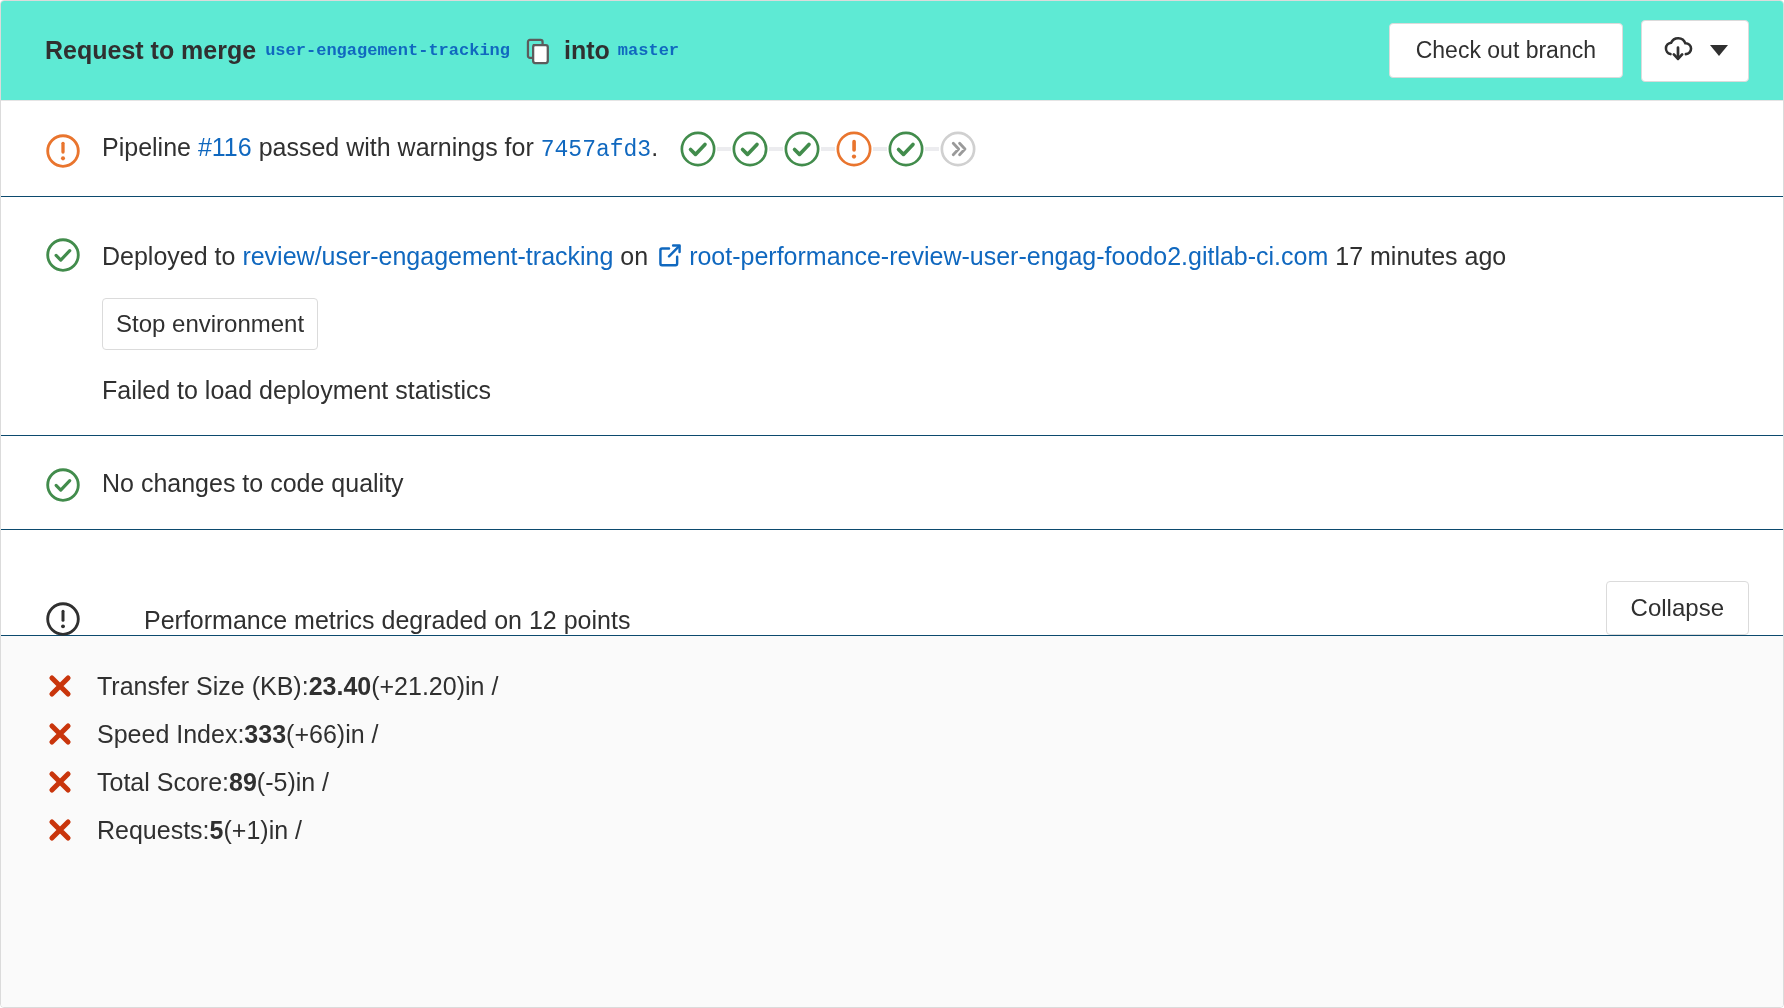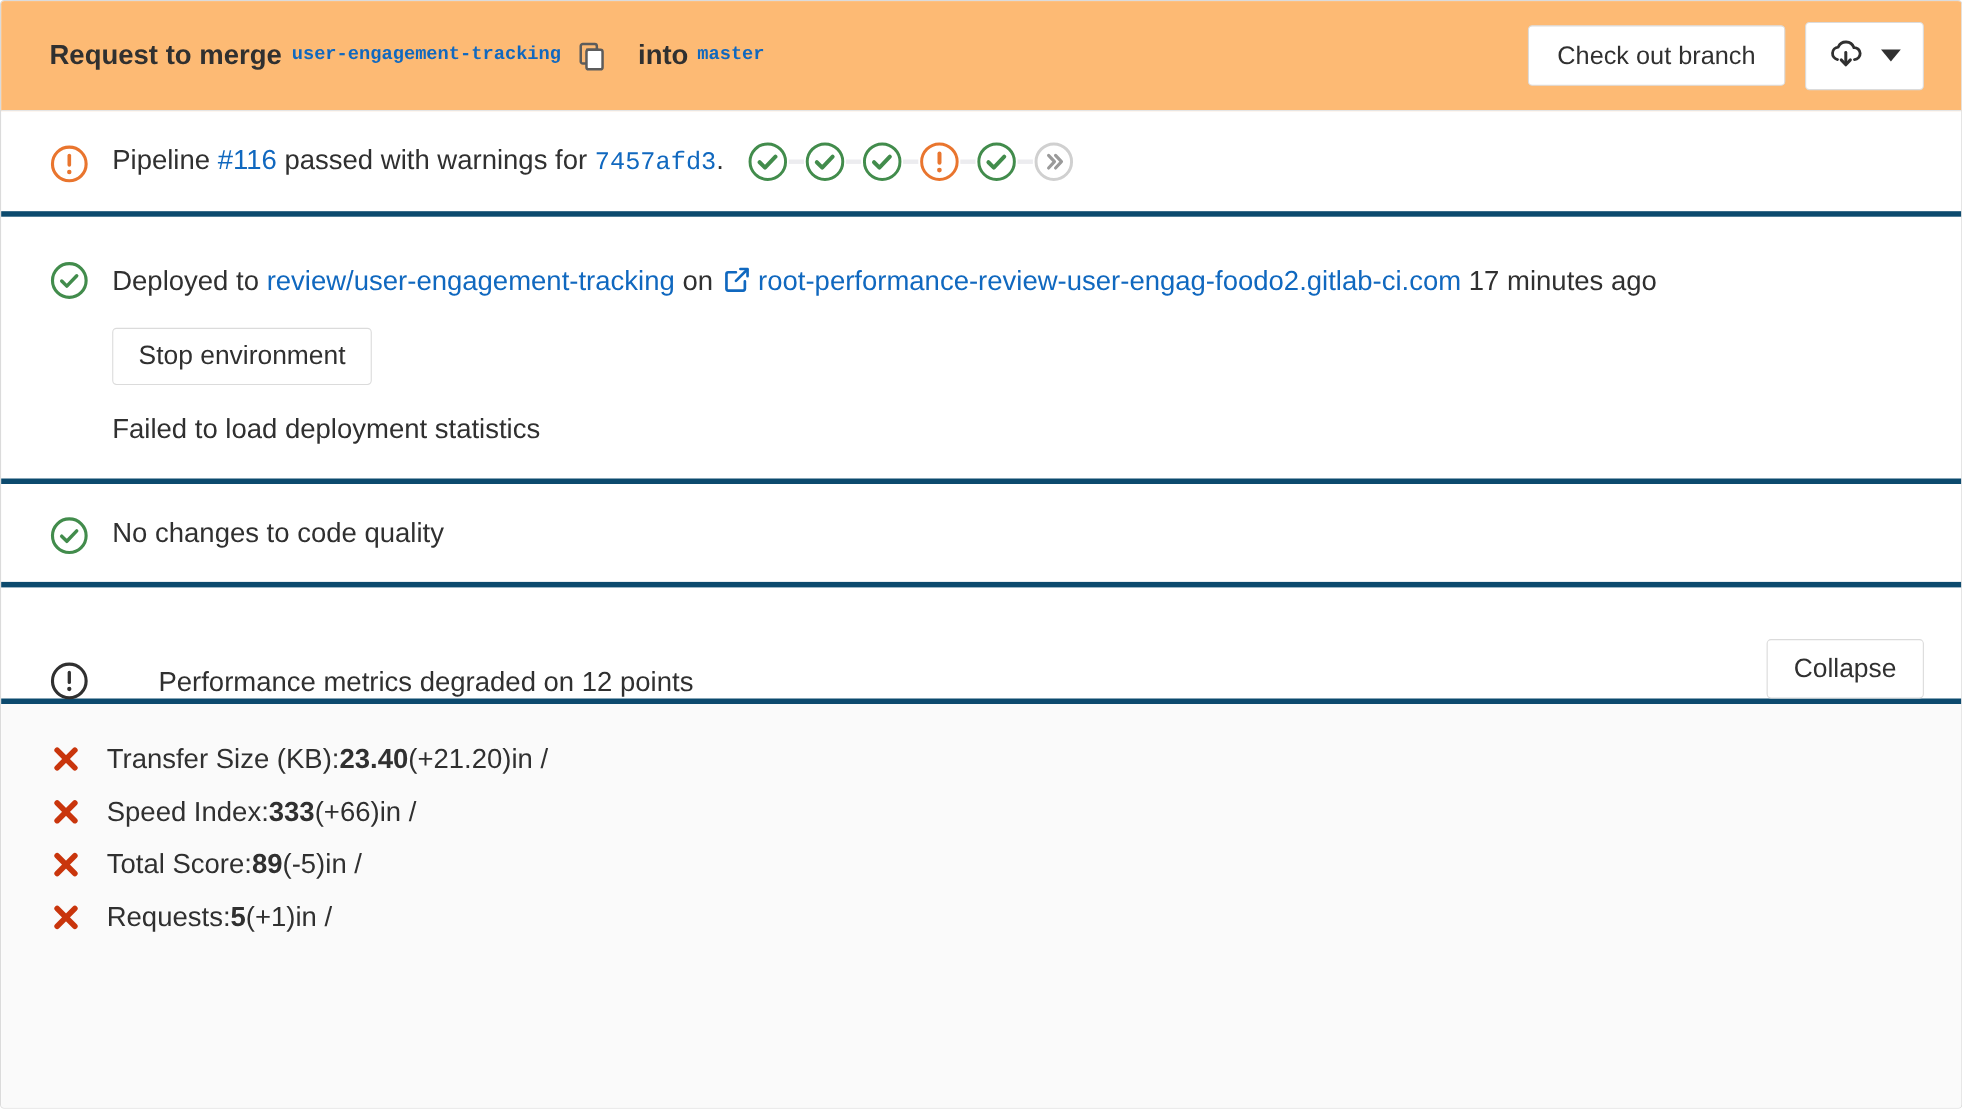--- a/index.html
+++ b/index.html
@@ -18,21 +18,21 @@
     border-radius: 4px;
     overflow: hidden;
     display: flex;
     flex-direction: column;
   }
 
   
   .mr-header {
     height: 100px;
     flex: 0 0 100px;
-    background: #fdba74;
+    background: #5eead4;
     border-bottom: 1px solid #e5e5e5;
     display: flex;
     align-items: center;
     padding: 0 34px 0 44px;
   }
   .mr-header-text {
     font-size: 25px;
     color: #303030;
     font-weight: bold;
     display: flex;
@@ -42,21 +42,21 @@
   }
   .branch-link {
     color: #1068bf;
     font-family: "Liberation Mono", monospace;
     font-weight: bold;
     font-size: 17px;
     margin: 0 6px 0 9px;
     cursor: pointer;
   }
   .branch-link.into-target { margin-left: 8px; text-align: right; }
-  .word-into { font-weight: bold; color: #303030; margin-left: 28px; }
+  .word-into { font-weight: bold; color: #303030; margin-left: 12px; }
   .copy-icon {
     display: inline-flex;
     align-items: center;
     margin-left: 10px;
     cursor: pointer;
     color: #5c5c5c;
   }
   .header-actions { display: flex; align-items: center; gap: 18px; }
   .btn {
     background: #fff;
@@ -77,21 +77,21 @@
   }
   .caret {
     width: 0; height: 0;
     border-left: 9px solid transparent;
     border-right: 9px solid transparent;
     border-top: 11px solid #303030;
   }
 
   
   .section {
-    border-bottom: 5px solid #0c4a6e;
+    border-bottom: 1px solid #0c4a6e;
     display: flex;
     align-items: flex-start;
     padding: 0 34px 0 44px;
   }
   .row-pipeline { height: 96px; align-items: center; }
   .row-deploy { padding-top: 34px; padding-bottom: 30px; }
   .row-quality { height: 94px; align-items: center; justify-content: center; }
   .row-perf { height: 106px; align-items: flex-end; gap: 42px; }
 
   .status-icon {
@@ -127,21 +127,21 @@
     background: #fff;
     display: inline-flex;
     align-items: center;
     justify-content: center;
     cursor: pointer;
   }
 
   
   .btn-stop {
     margin-top: 14px;
-    padding: 13px 23px;
+    padding: 13px 13px;
     font-size: 24px;
   }
   .deploy-note {
     margin-top: 26px;
     font-size: 25px;
     color: #303030;
   }
 
   
   .perf-title { font-size: 25px; color: #303030; }

